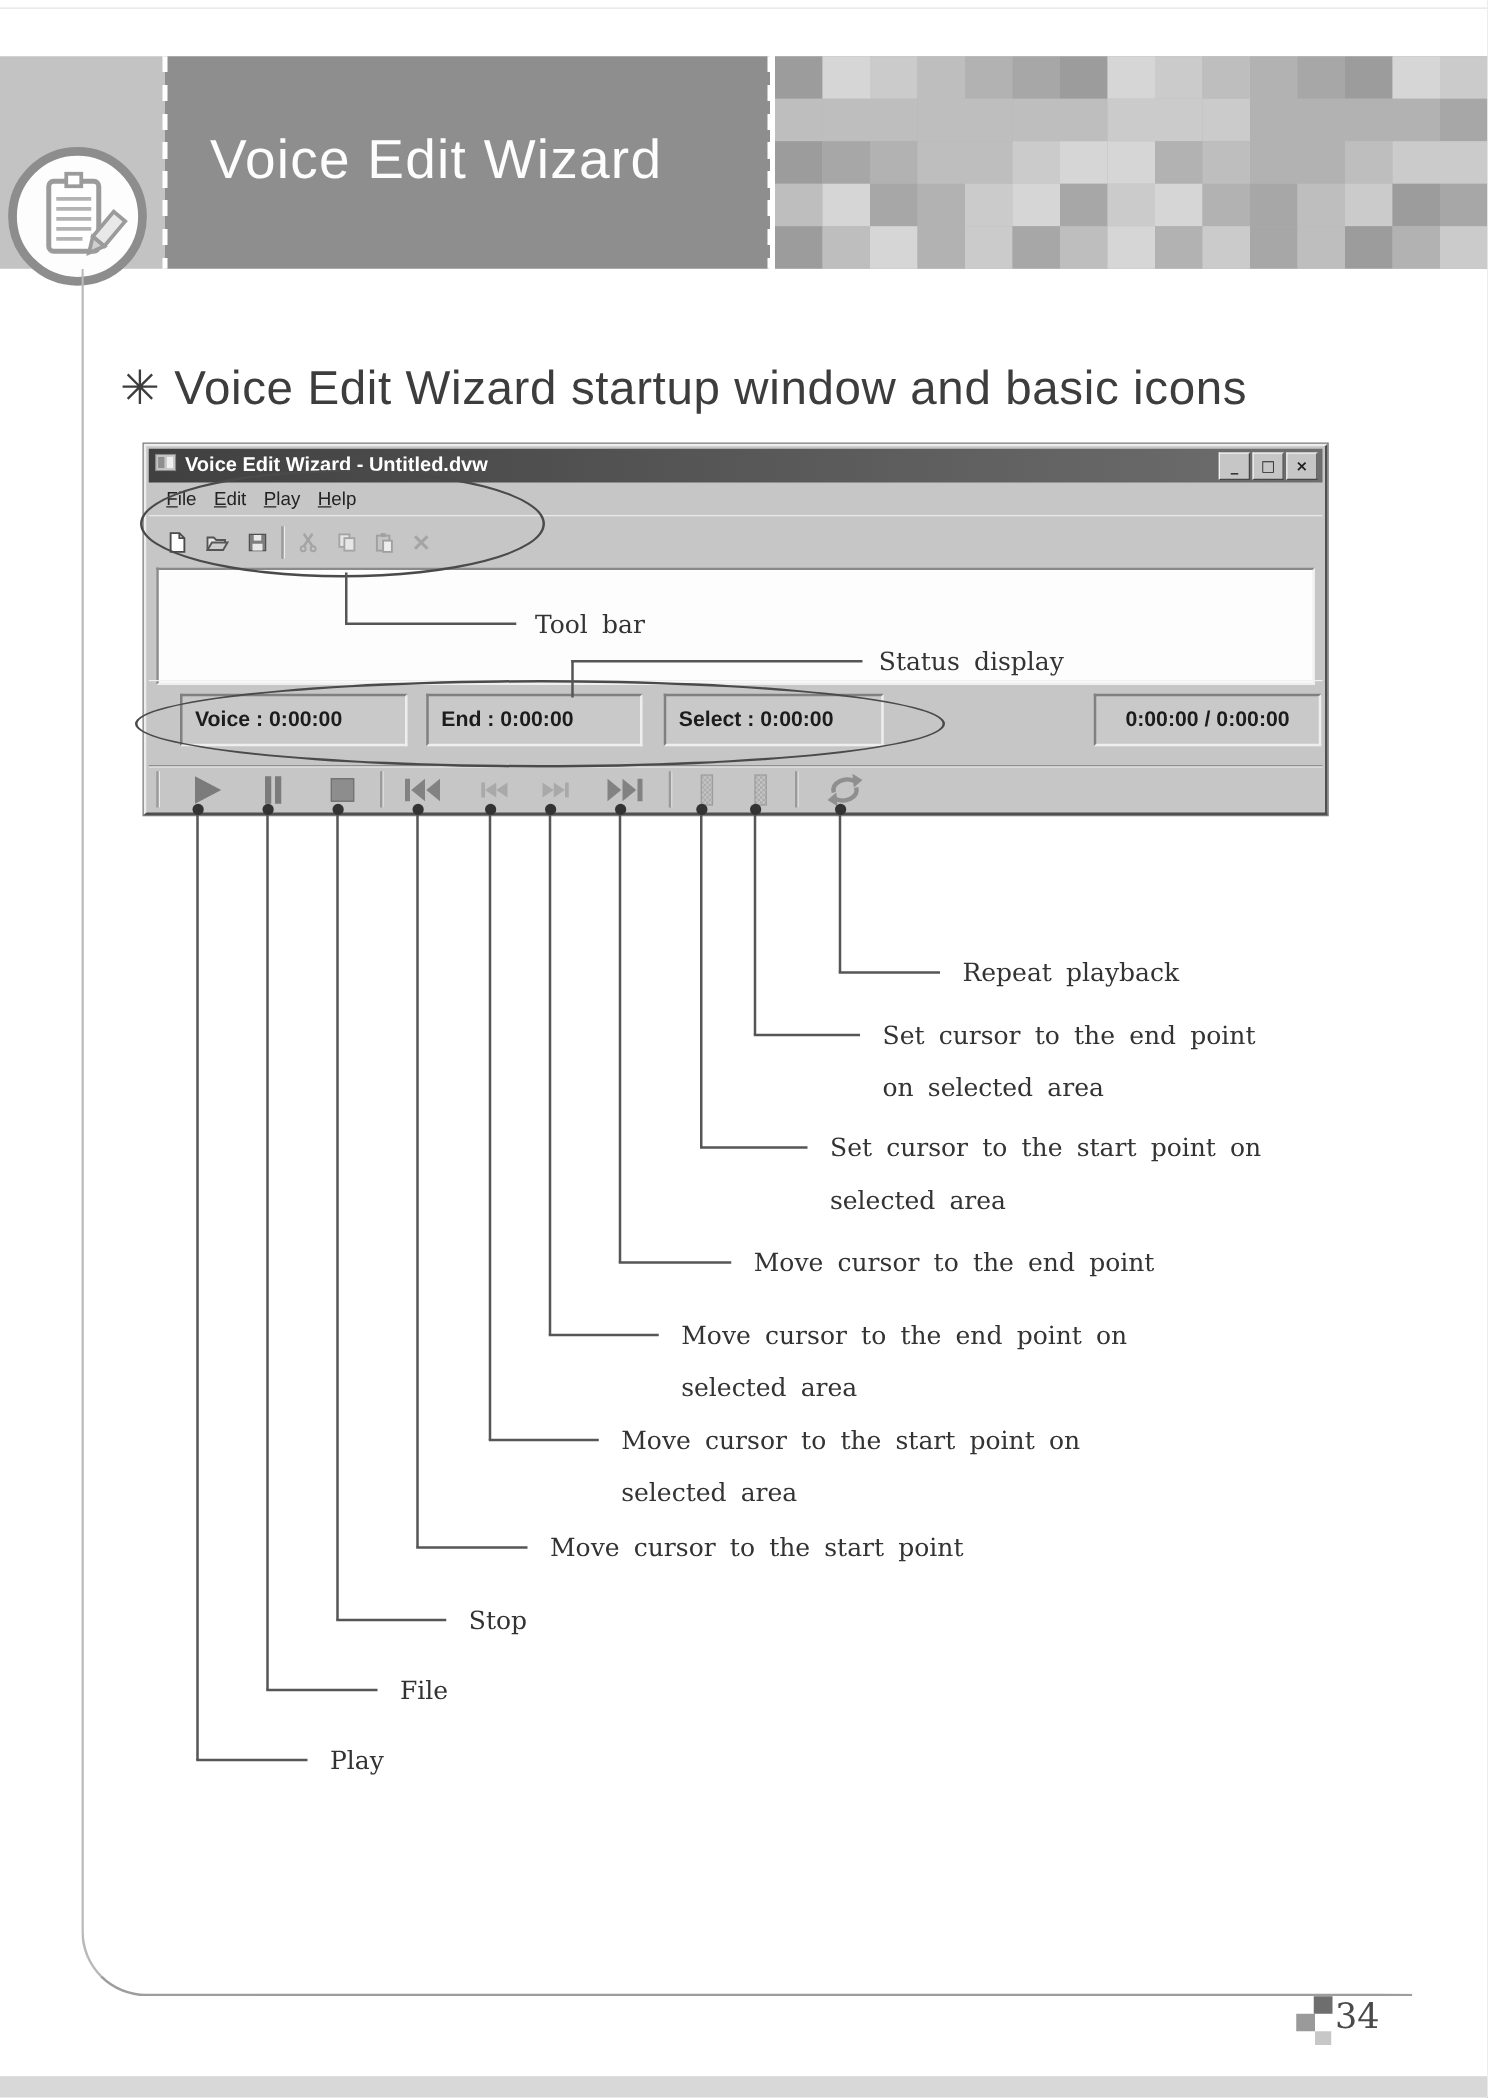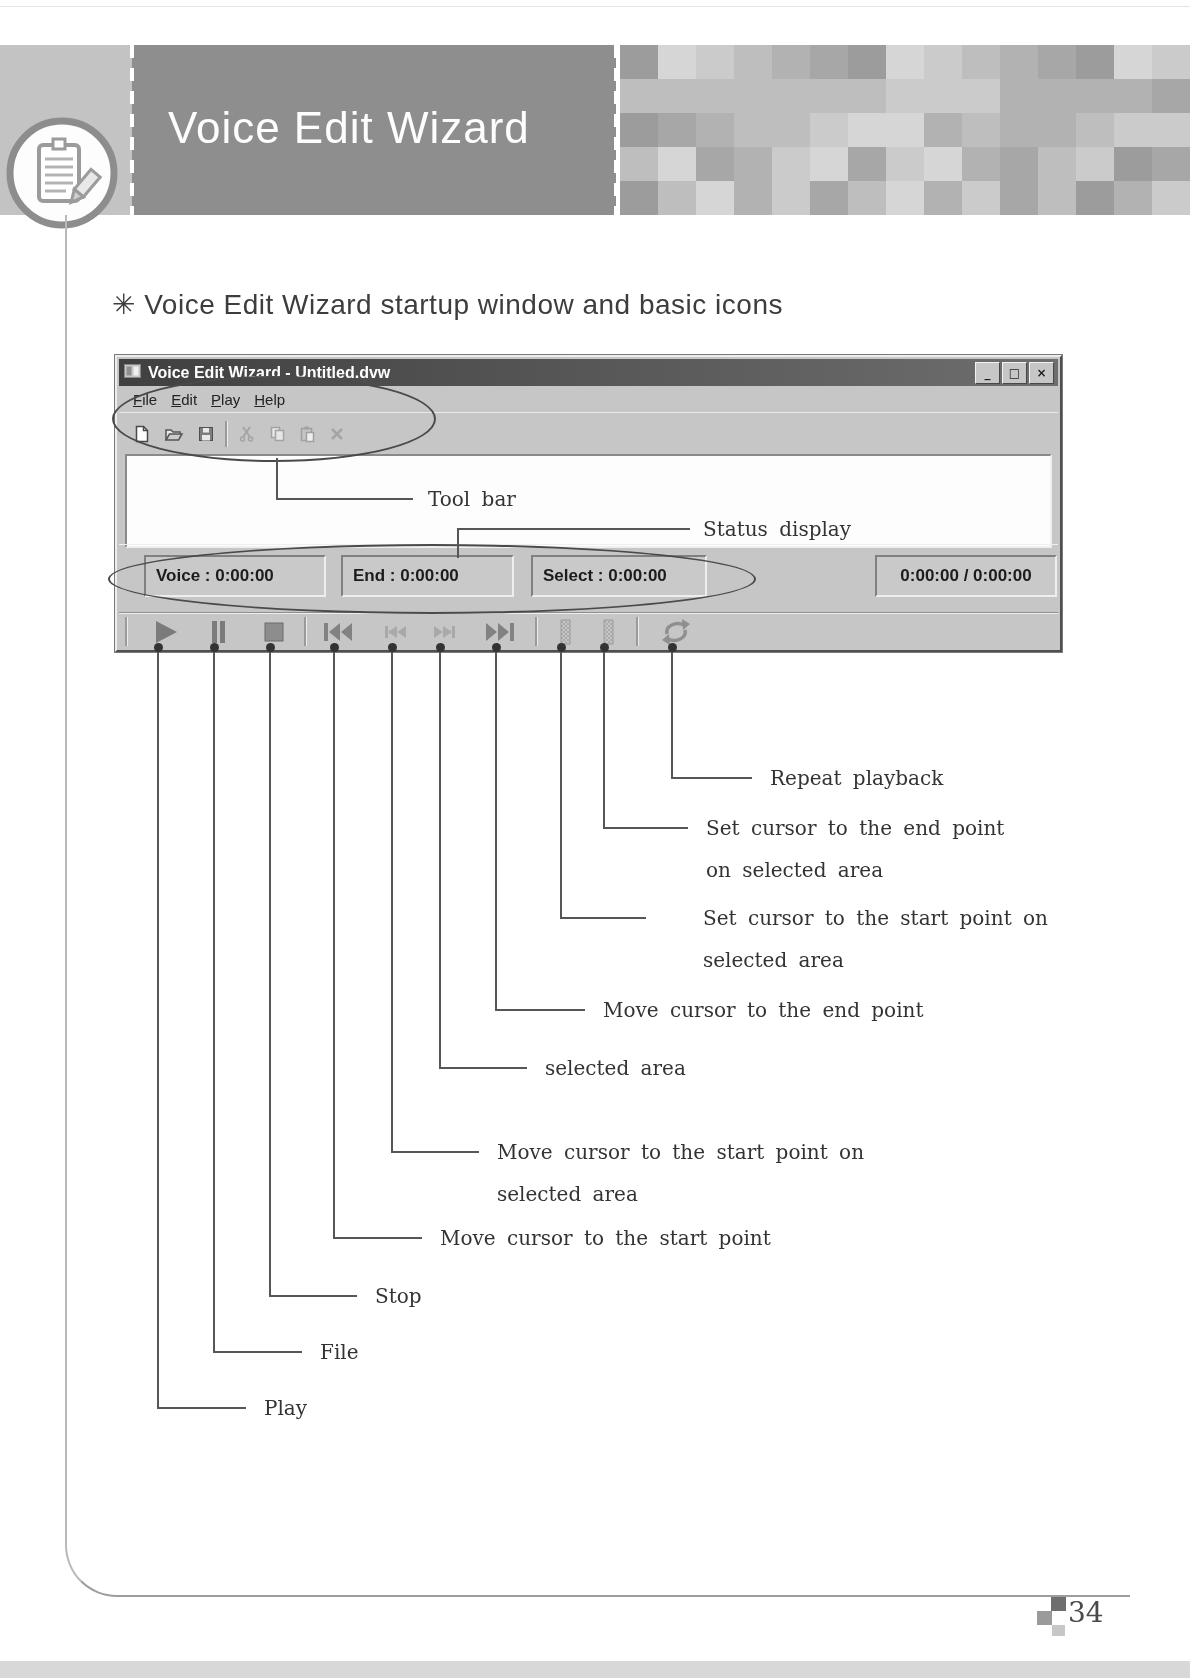--- a/index.html
+++ b/index.html
@@ -16,21 +16,21 @@
   .dashline{position:absolute;top:0;width:4px;height:170px;
             background:repeating-linear-gradient(to bottom,#ffffff 0 13px,rgba(255,255,255,0) 13px 23px);}
   .mosaic{position:absolute;left:620px;top:0;width:570px;height:170px;overflow:hidden;background:#b5b5b5;}
   .mosaic i{position:absolute;display:block;}
   .badge-circle{position:absolute;left:6px;top:72px;}
 
   
   .content-frame{position:absolute;left:65px;top:215px;width:1063px;height:1380px;
                  border-left:2px solid #b9b9b9;border-bottom:2px solid #9d9d9d;
                  border-bottom-left-radius:52px;}
-  .heading{position:absolute;left:112px;top:288px;font-size:28px;color:#3d3d3d;letter-spacing:.5px;white-space:nowrap;}
+  .heading{position:absolute;left:96px;top:288px;font-size:38px;color:#3d3d3d;letter-spacing:.5px;white-space:nowrap;}
 
   
   .win{position:absolute;left:115px;top:355px;width:947px;height:297px;background:#c6c6c6;
        border:2px solid;border-color:#ededed #4f4f4f #4f4f4f #ededed;outline:1px solid #7a7a7a;box-sizing:border-box;}
   .titlebar{position:absolute;left:2px;top:2px;right:2px;height:27px;
             background:linear-gradient(to right,#404040,#6e6e6e);display:flex;align-items:center;}
   .titlebar .appicon{margin-left:5px;}
   .title-text{color:#ffffff;font-weight:bold;font-size:16px;margin-left:7px;white-space:nowrap;}
   .winbtns{position:absolute;right:4px;top:3px;display:flex;gap:2px;}
   .winbtn{width:23px;height:20px;background:#c6c6c6;border:1px solid;border-color:#f2f2f2 #474747 #474747 #f2f2f2;
@@ -376,34 +376,35 @@
 
     <div class="vline" style="left:603px;top:652px;height:176px;"></div>
     <div class="hline" style="left:603px;top:827px;width:85px;"></div>
     <div class="c-label" style="left:706px;top:807px;">
       <div>Set cursor to the end point</div>
       <div>on selected area</div>
     </div>
 
     <div class="vline" style="left:560px;top:652px;height:266px;"></div>
     <div class="hline" style="left:560px;top:917px;width:86px;"></div>
-    <div class="c-label" style="left:664px;top:897px;margin-left:39px;">
+    <div class="c-label" style="left:664px;top:897px;">
       <div>Set cursor to the start point on</div>
       <div>selected area</div>
     </div>
 
     <div class="vline" style="left:495px;top:652px;height:358px;"></div>
     <div class="hline" style="left:495px;top:1009px;width:90px;"></div>
     <div class="c-label" style="left:603px;top:989px;">
       <div>Move cursor to the end point</div>
     </div>
 
     <div class="vline" style="left:439px;top:652px;height:416px;"></div>
     <div class="hline" style="left:439px;top:1067px;width:88px;"></div>
     <div class="c-label" style="left:545px;top:1047px;">
+      <div>Move cursor to the end point on</div>
       <div>selected area</div>
     </div>
 
     <div class="vline" style="left:391px;top:652px;height:500px;"></div>
     <div class="hline" style="left:391px;top:1151px;width:88px;"></div>
     <div class="c-label" style="left:497px;top:1131px;">
       <div>Move cursor to the start point on</div>
       <div>selected area</div>
     </div>
 

